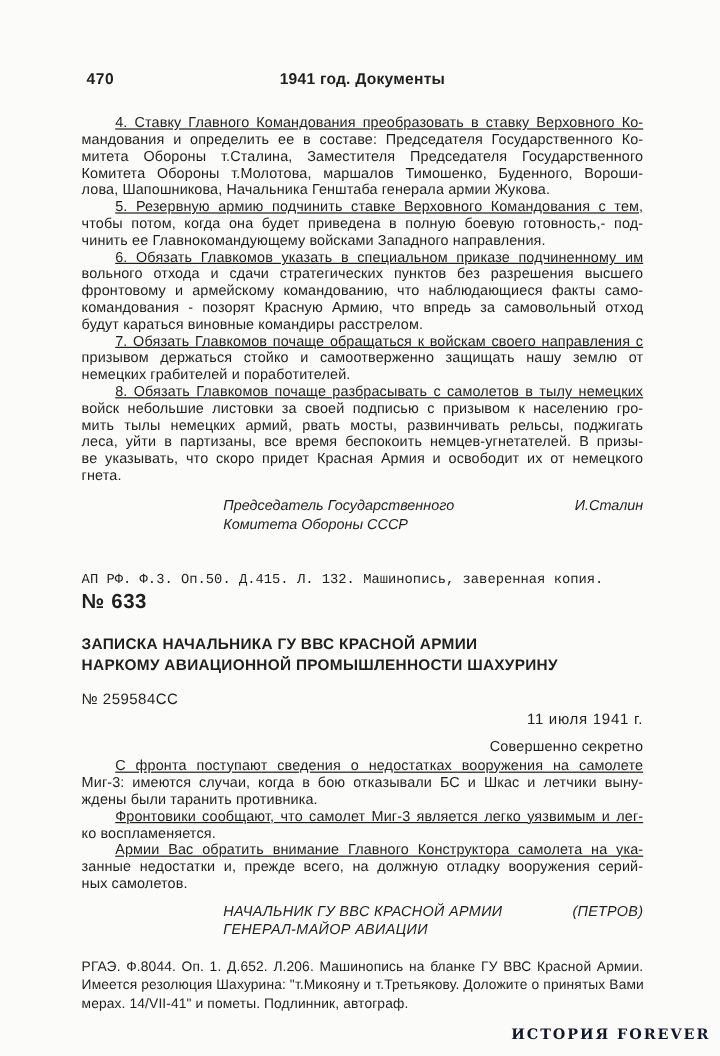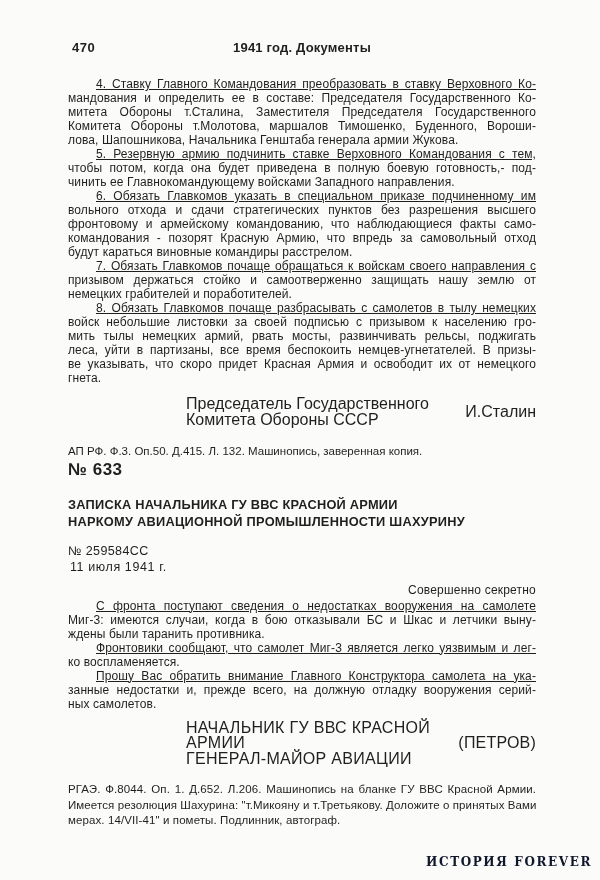--- a/index.html
+++ b/index.html
@@ -6,21 +6,21 @@
   body {
     width: 600px; height: 880px;
     background: #fbfbf9;
     color: #1f1f1f;
     font-family: "Liberation Sans", "DejaVu Sans", sans-serif;
     position: relative;
     overflow: hidden;
   }
   .page {
     position: absolute; inset: 0;
-    padding: 40px 64px 0 68px;
+    padding: 58px 64px 0 68px;
     box-sizing: border-box;
   }
   
   .pagehead {
     position: relative;
     height: 16px;
     margin-bottom: 21px;
     font-weight: bold;
     font-size: 13px;
   }
@@ -35,38 +35,38 @@
     text-align: justify;
     text-align-last: justify;
     -moz-text-align-last: justify;
     letter-spacing: 0.1px;
     white-space: nowrap;
   }
   .tline.last { text-align-last: left; -moz-text-align-last: left; white-space: normal; }
   .para .tline.first { text-indent: 28px; text-decoration: underline; }
   
   .sigrow {
-    display: flex; justify-content: space-between; align-items: center;
+    display: flex; justify-content: space-between; align-items: flex-start;
     padding-left: 118px;
-    font-size: 16px; line-height: 15.5px;
+    font-size: 12px; line-height: 15.5px; font-style: italic;
   }
   .sigrow .signame { white-space: nowrap; }
   .sig632 { margin-top: 11px; }
   .sig633 { margin-top: 9px; letter-spacing: 0.2px; }
   .sig633 .sigleft { letter-spacing: 0.3px; }
   
   .archive { font-size: 11.5px; line-height: 15.5px; }
-  .arch632 { margin-top: 17px; }
+  .arch632 { margin-top: 31px; font-family: Liberation Mono, monospace; }
   .arch633 { margin-top: 16px; }
   .archive .tline { letter-spacing: 0.1px; }
   
   .docnum-heading { font-weight: bold; font-size: 17px; letter-spacing: 0.5px; }
   .doctitle { margin-top: 16px; font-weight: bold; font-size: 12.8px; line-height: 17px; letter-spacing: 0.25px; }
   .regnum { margin-top: 14px; font-size: 12.5px; letter-spacing: 0.4px; }
-  .docdate { margin-top: 2px; font-size: 12.5px; letter-spacing: 0.6px; padding-left: 2px; }
+  .docdate { margin-top: 2px; font-size: 12.5px; letter-spacing: 0.6px; padding-left: 2px; text-align: right; }
   .classif { margin-top: 9px; font-size: 12px; text-align: right; letter-spacing: 0.2px; }
   .body632 { margin-top: 0; }
   .body633 { margin-top: 2px; }
   
   .watermark {
     position: absolute; right: 8px; bottom: 11px;
     font-family: "DejaVu Serif", serif;
     font-weight: bold;
     font-size: 12px;
     letter-spacing: 1.6px;
@@ -147,21 +147,21 @@
       <div class="para">
           <div class="tline first">С фронта поступают сведения о недостатках вооружения на самолете</div>
           <div class="tline">Миг-3: имеются случаи, когда в бою отказывали БС и Шкас и летчики выну-</div>
           <div class="tline last">ждены были таранить противника.</div>
         </div>
       <div class="para">
           <div class="tline first">Фронтовики сообщают, что самолет Миг-3 является легко уязвимым и лег-</div>
           <div class="tline last">ко воспламеняется.</div>
         </div>
       <div class="para">
-          <div class="tline first">Прошу Вас обратить внимание Главного Конструктора самолета на ука-</div>
+          <div class="tline first">Армии Вас обратить внимание Главного Конструктора самолета на ука-</div>
           <div class="tline">занные недостатки и, прежде всего, на должную отладку вооружения серий-</div>
           <div class="tline last">ных самолетов.</div>
         </div>
     </div>
 
     <div class="sigrow sig633">
       <div class="sigleft">
         <div>НАЧАЛЬНИК  ГУ ВВС КРАСНОЙ АРМИИ</div>
         <div>ГЕНЕРАЛ-МАЙОР АВИАЦИИ</div>
       </div>

